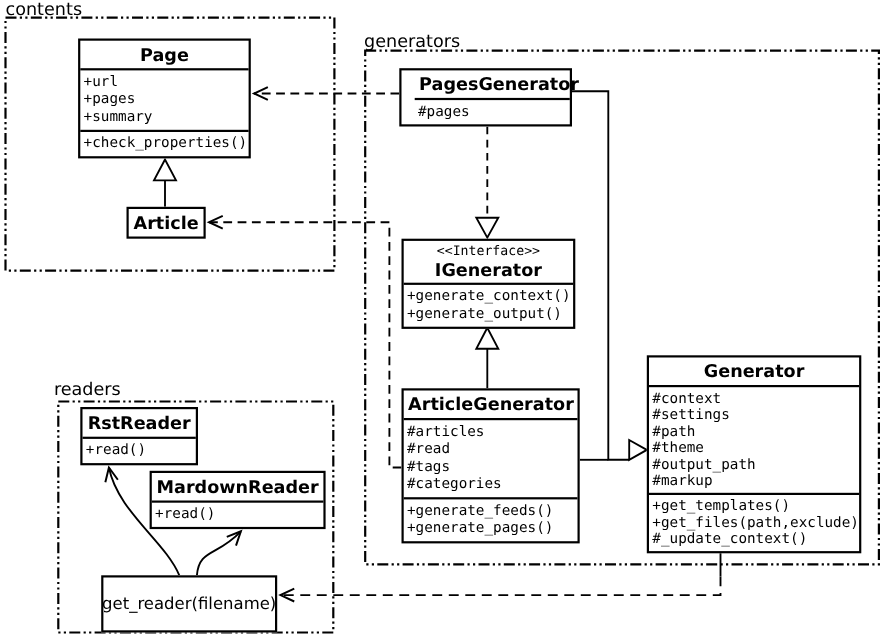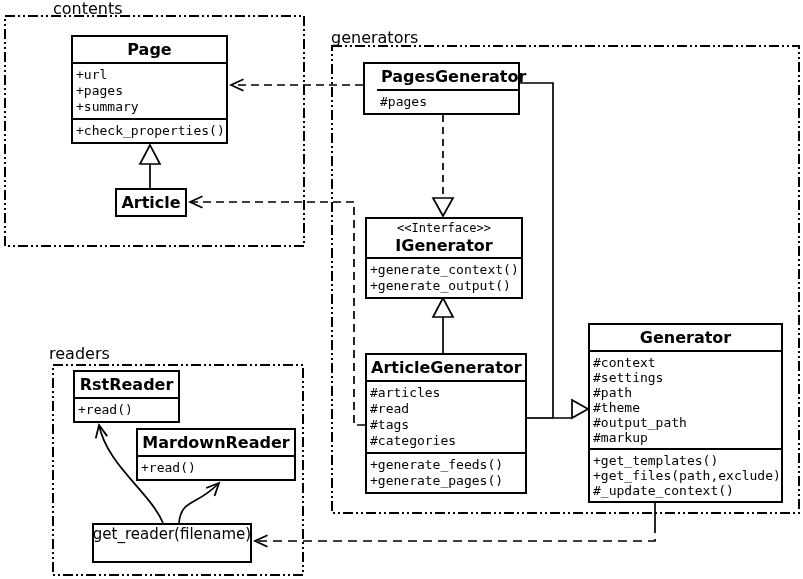--- a/index.html
+++ b/index.html
@@ -16,23 +16,23 @@
   .name-line{font-weight:bold;font-size:16px;line-height:19px;text-align:center;padding-bottom:2px;white-space:nowrap;}
 
   #box-page{left:71px;top:35px;width:157px;}
   #box-article{left:115px;top:188px;width:72px;}
   #box-pagesgen{left:363px;top:62px;width:157px;padding-left:12px;}
   #box-igen{left:365px;top:217px;width:158px;}
   #box-articlegen{left:365px;top:353px;width:162px;}
   #box-generator{left:588px;top:323px;width:195px;}
   #box-rst{left:73px;top:370px;width:107px;}
   #box-mardown{left:136px;top:428px;width:160px;}
-  #box-getreader{left:92px;top:523px;width:160px;height:40px;display:flex;align-items:flex-start;justify-content:center;font-size:15px;}
+  #box-getreader{left:92px;top:523px;width:160px;height:52px;display:flex;align-items:center;justify-content:center;font-size:15px;}
 
-  #lbl-contents{left:5px;top:1px;margin-left:48px;}
+  #lbl-contents{left:5px;top:1px;}
   #lbl-generators{left:331px;top:30px;}
   #lbl-readers{left:49px;top:346px;}
 </style>
 </head>
 <body>
 
 <div class="canvas">
 
   <svg class="wires" width="803" height="579" viewBox="0 0 803 579">
     <defs>

